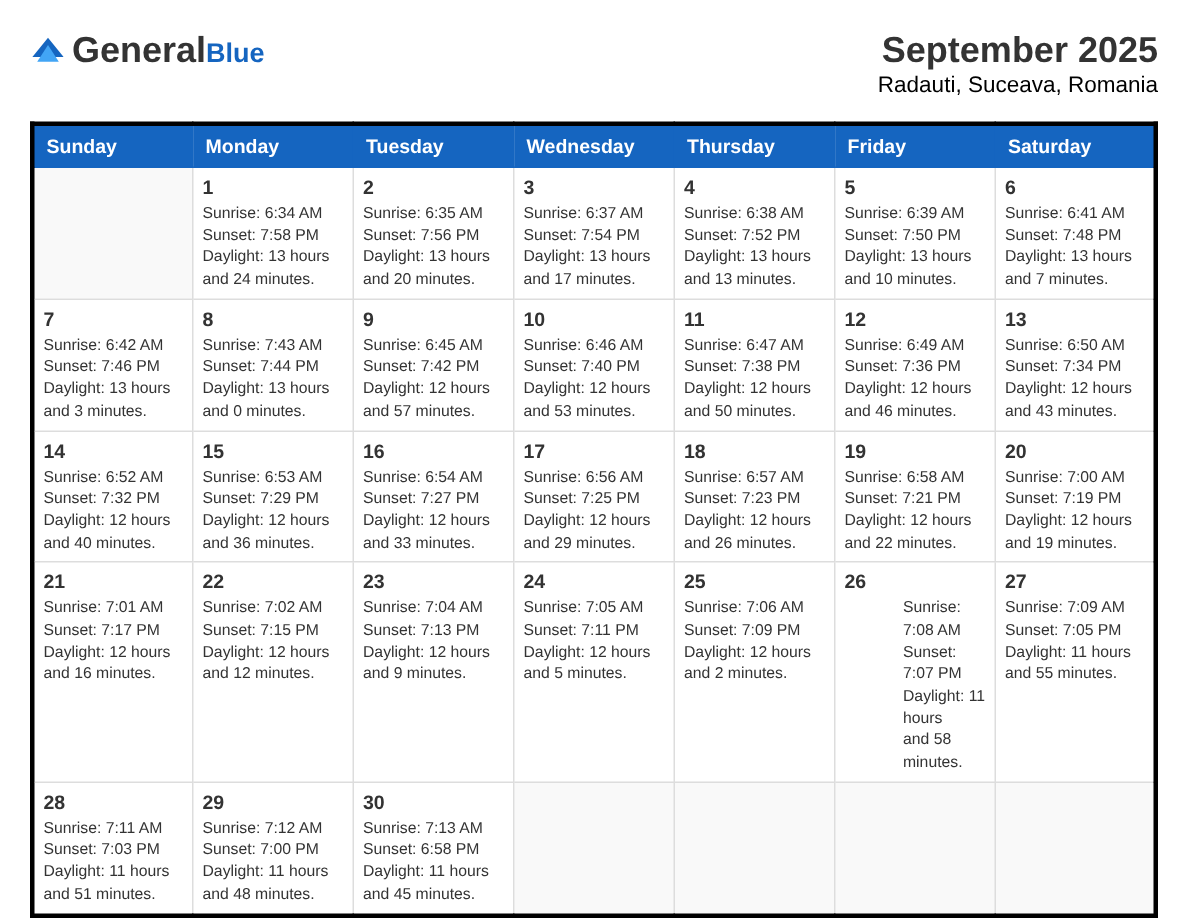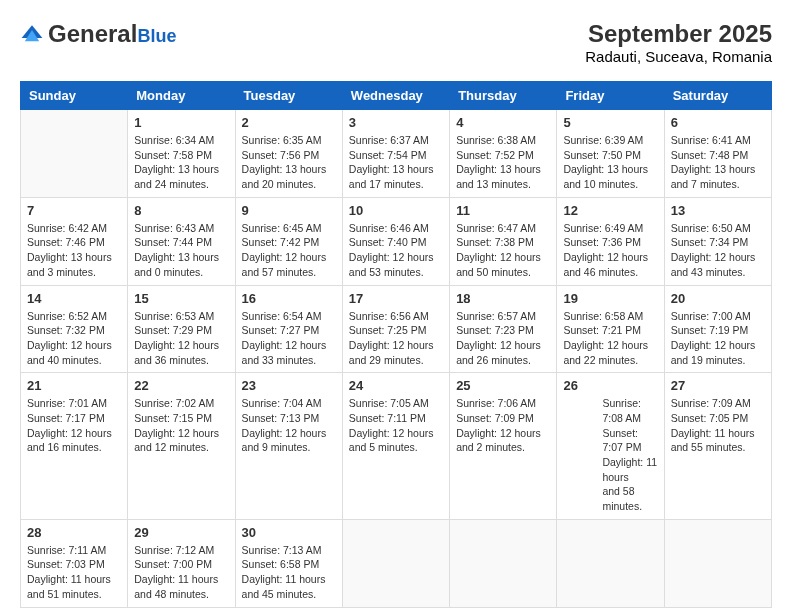--- a/index.html
+++ b/index.html
@@ -43,21 +43,21 @@
       font-weight: bold;
       color: #333;
     }
     .location-title {
       font-size: 15px;
       color: #000000;
     }
     .calendar {
       width: 100%;
       border-collapse: collapse;
-      border: 1px solid #000000;
+      border: 3px solid #000000;
     }
     .calendar th {
       background-color: #1565c0;
       color: #fff;
       text-align: left;
       padding: 6px 8px;
       font-size: 13px;
       border: 1px solid #1565c0;
     }
     .calendar td {
@@ -162,21 +162,21 @@
       <tr>
         <td>
           <div class="day-number">7</div>
           <div class="day-info" style="white-space: pre-line;">Sunrise: 6:42 AM
 Sunset: 7:46 PM
 Daylight: 13 hours
 and 3 minutes.</div>
         </td>
         <td>
           <div class="day-number">8</div>
-          <div class="day-info" style="white-space: pre-line;">Sunrise: 6:43 AM
+          <div class="day-info" style="white-space: pre-line;">Sunrise: 7:43 AM
 Sunset: 7:44 PM
 Daylight: 13 hours
 and 0 minutes.</div>
         </td>
         <td>
           <div class="day-number">9</div>
           <div class="day-info" style="white-space: pre-line;">Sunrise: 6:45 AM
 Sunset: 7:42 PM
 Daylight: 12 hours
 and 57 minutes.</div>

